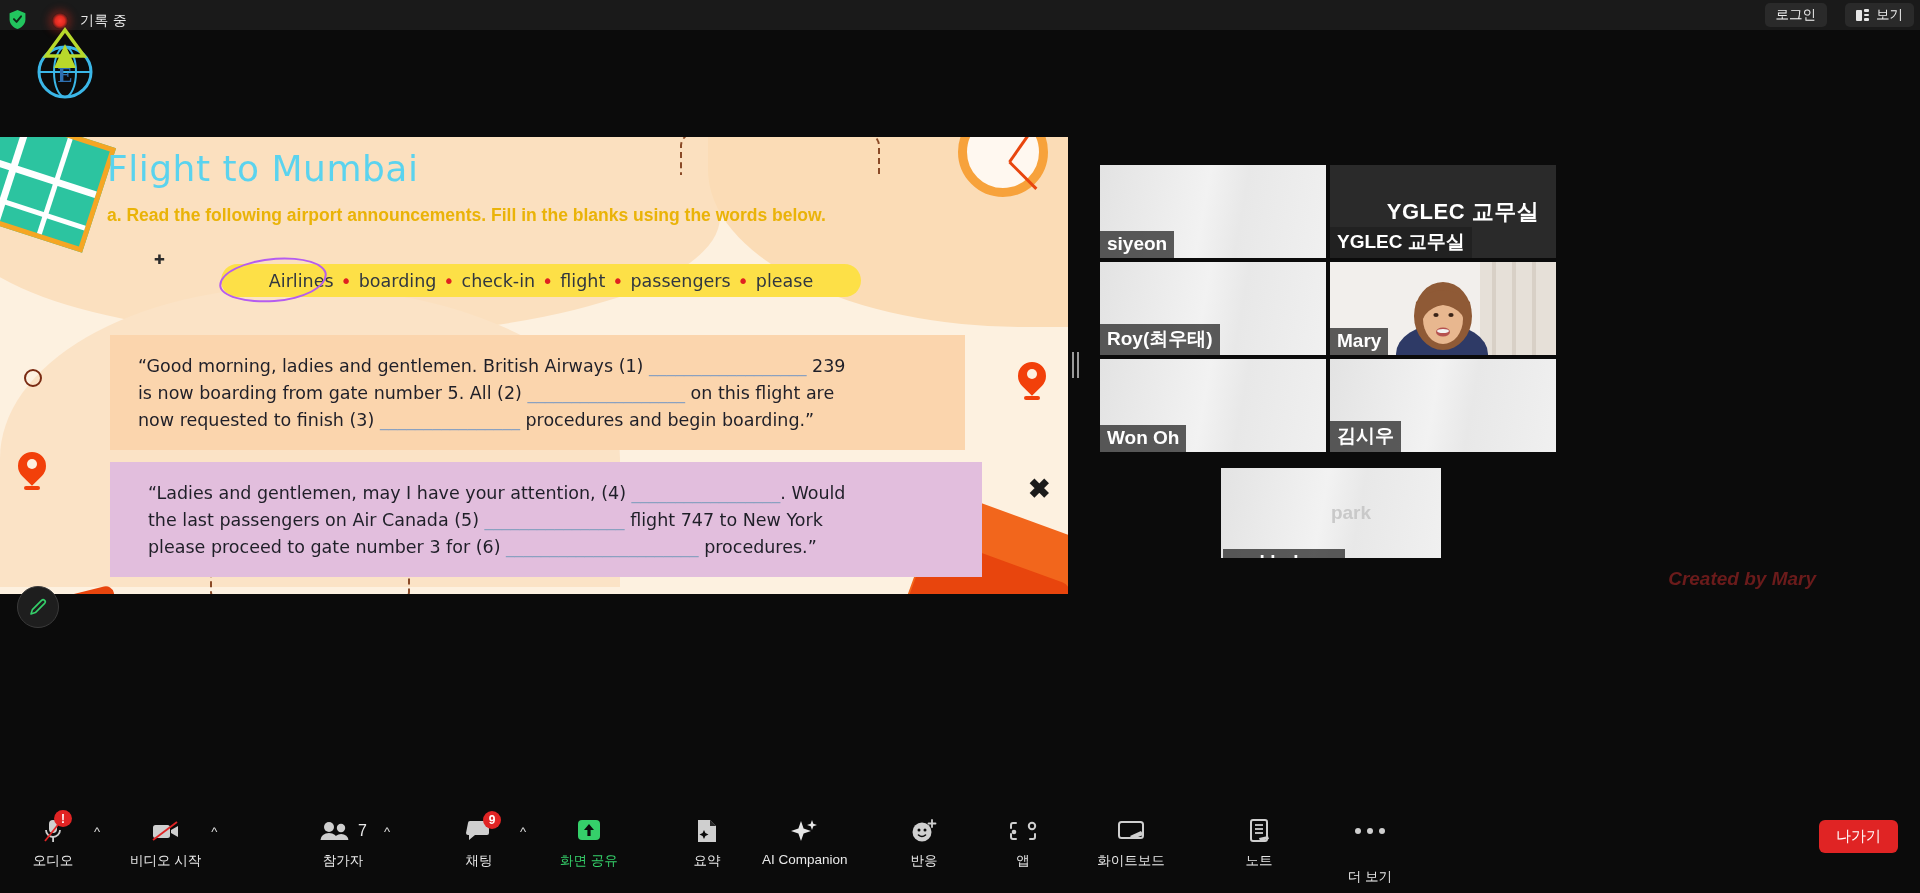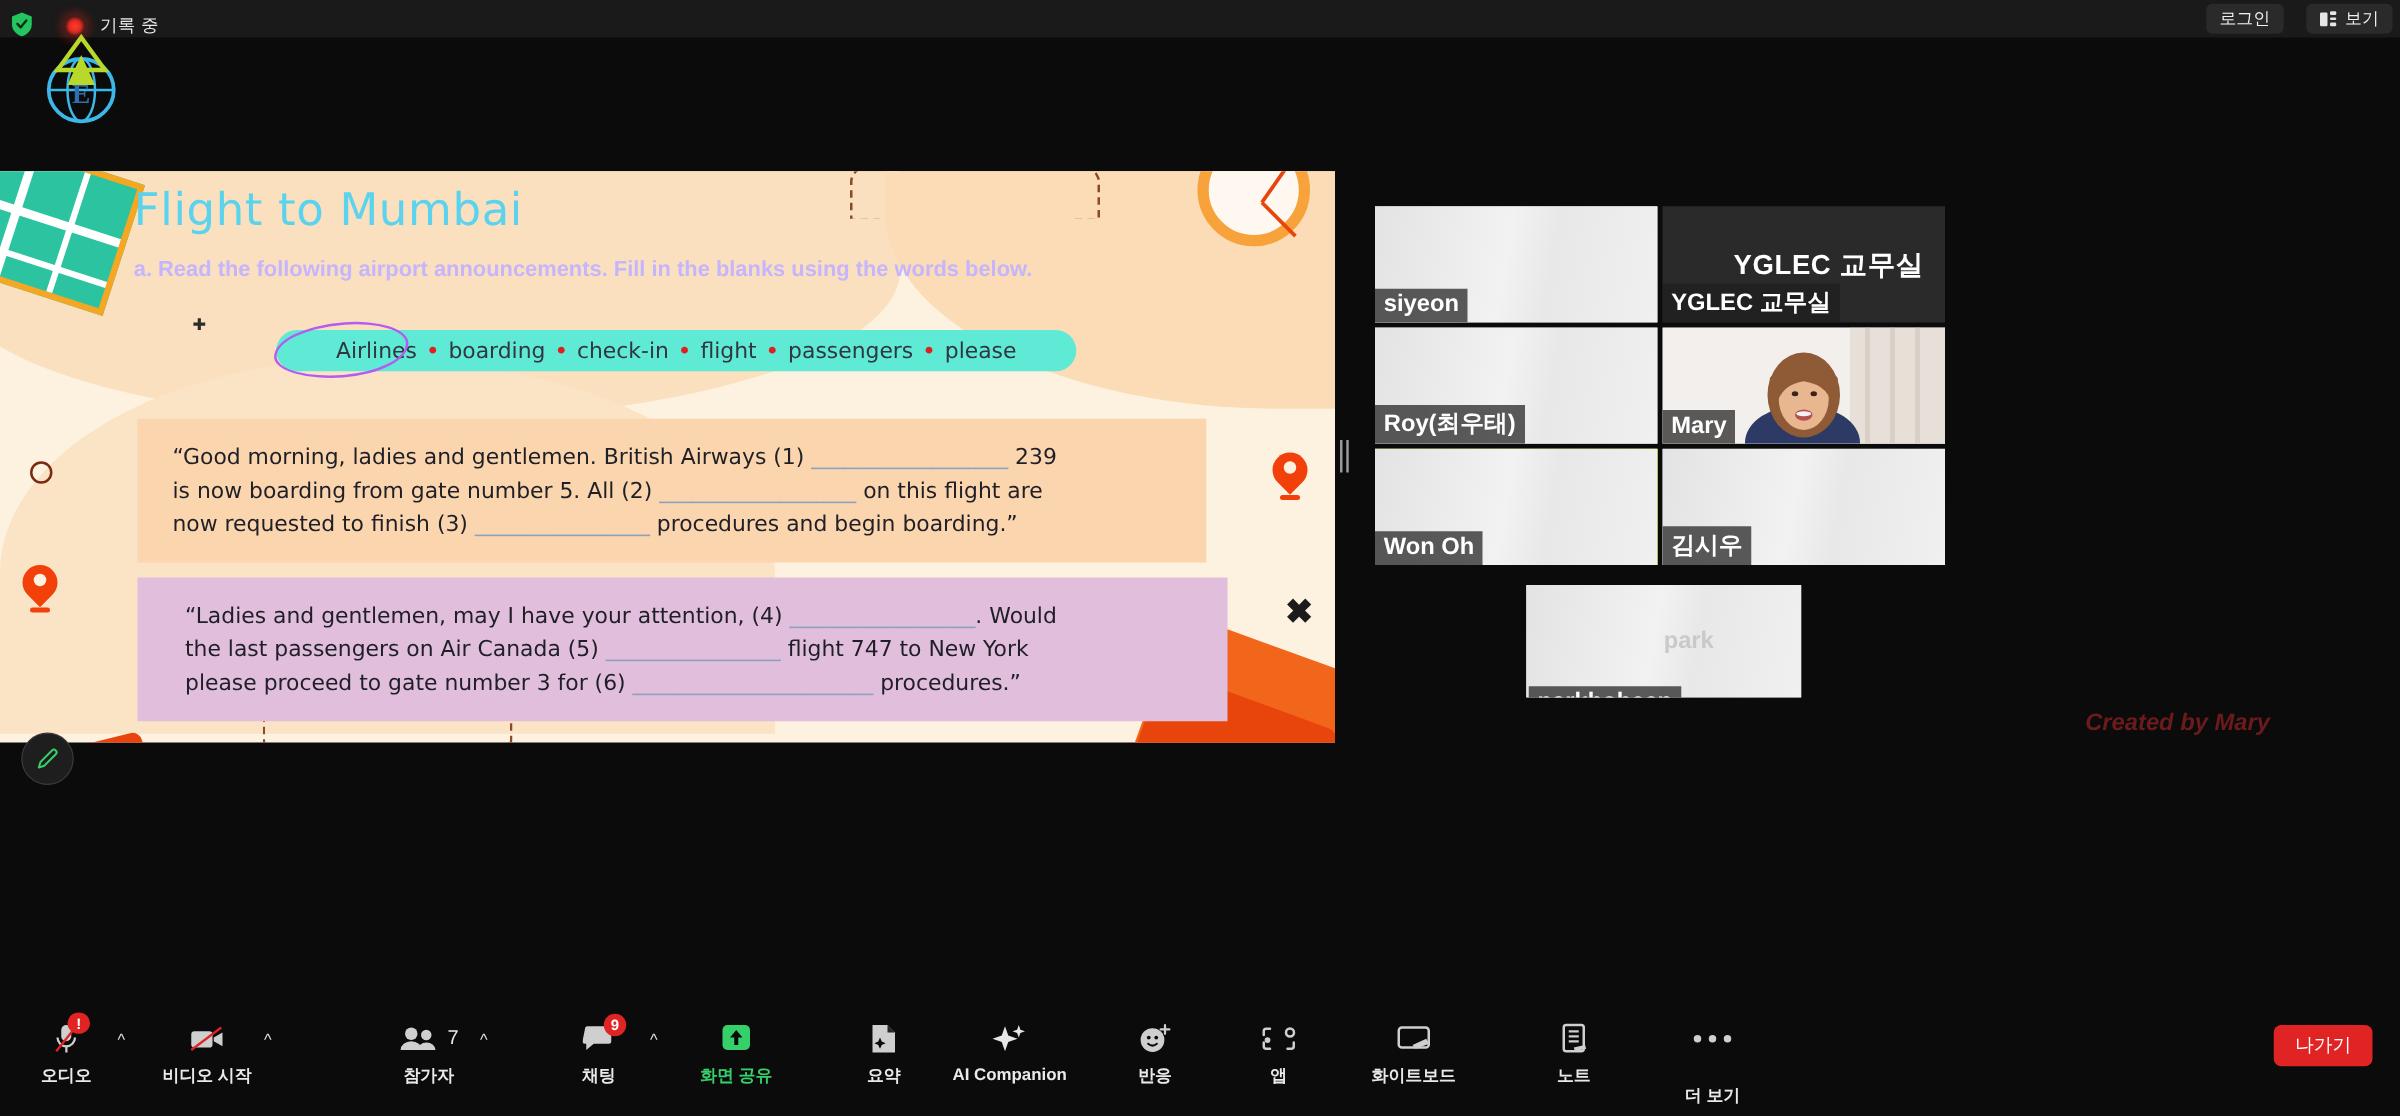--- a/index.html
+++ b/index.html
@@ -80,27 +80,27 @@
   .dashed-arc2 { position: absolute; border: 2px dashed #8a4a27; border-top: none;
     border-radius: 0 0 50% 50%; }
 
   .clock { position: absolute; right: 20px; top: -30px; width: 90px; height: 90px;
     border-radius: 50%; background: #fff8f0; border: 9px solid #f7a23b; }
   .clock .h { position:absolute; left:41px; top:14px; width:3px; height:32px; background:#e8450d; transform-origin: 50% 100%; transform: rotate(35deg); }
   .clock .m { position:absolute; left:41px; top:8px; width:3px; height:38px; background:#e8450d; transform-origin: 50% 100%; transform: rotate(135deg); }
 
   .s-title { position: absolute; left: 107px; top: 148px; font-size: 36px; color: #5bd3ee;
     font-weight: 400; letter-spacing: .5px; font-family: "DejaVu Sans", sans-serif; }
-  .s-instr { position: absolute; left: 107px; top: 205px; font-size: 17.5px; color: #c4b5fd;
+  .s-instr { position: absolute; left: 107px; top: 205px; font-size: 17.5px; color: #eab308;
     font-weight: bold; }
   .cursor-mark { position: absolute; left: 154px; top: 252px; color: #2b2b2b; font-size: 13px; }
 
   .wordbank {
     position: absolute; left: 221px; top: 264px; width: 640px; height: 33px;
-    background: #5eead4; border-radius: 17px; display: flex; align-items: center;
+    background: #fde047; border-radius: 17px; display: flex; align-items: center;
     justify-content: center; gap: 7px; font-size: 17.5px; color: #313740;
     font-family: "DejaVu Sans", sans-serif;
   }
   .wordbank .dot { color: #e02020; font-size: 19px; line-height: 0; }
   .ink-circle {
     position: absolute; left: 219px; top: 258px; width: 108px; height: 44px;
     border: 2.5px solid #b55cf0; border-radius: 54% 46% 50% 50% / 55% 45% 55% 45%;
     transform: rotate(-4deg); pointer-events: none;
   }
 
@@ -145,21 +145,21 @@
 
   
   .toolbar {
     position: absolute; left: 0; bottom: 0; width: 1920px; height: 95px;
     background: #0b0b0b; display: flex; align-items: flex-start; padding-top: 18px;
   }
   .tb-item {
     position: relative; display: flex; flex-direction: column; align-items: center;
     justify-content: flex-start; min-width: 62px; cursor: pointer; color: #e9e9e9;
   }
-  .tb-label { font-size: 13.5px; margin-top: 6px; white-space: nowrap; font-weight: bold; }
+  .tb-label { font-size: 13.5px; margin-top: 6px; white-space: nowrap; }
   .tb-icon { height: 30px; display: flex; align-items: center; justify-content: center; position: relative; }
   .caret { position: absolute; color: #dcdcdc; font-size: 13px; }
   .badge {
     position: absolute; top: -5px; right: -9px; min-width: 18px; height: 18px;
     background: #e02424; color: #fff; font-size: 12px; border-radius: 9px;
     display: flex; align-items: center; justify-content: center; padding: 0 4px; font-weight: bold;
   }
   .badge.warn { width: 17px; height: 17px; border-radius: 50%; top: -6px; right: -8px; }
   .count { color: #e9e9e9; font-size: 16px; margin-left: 5px; }
   .leave-btn {

